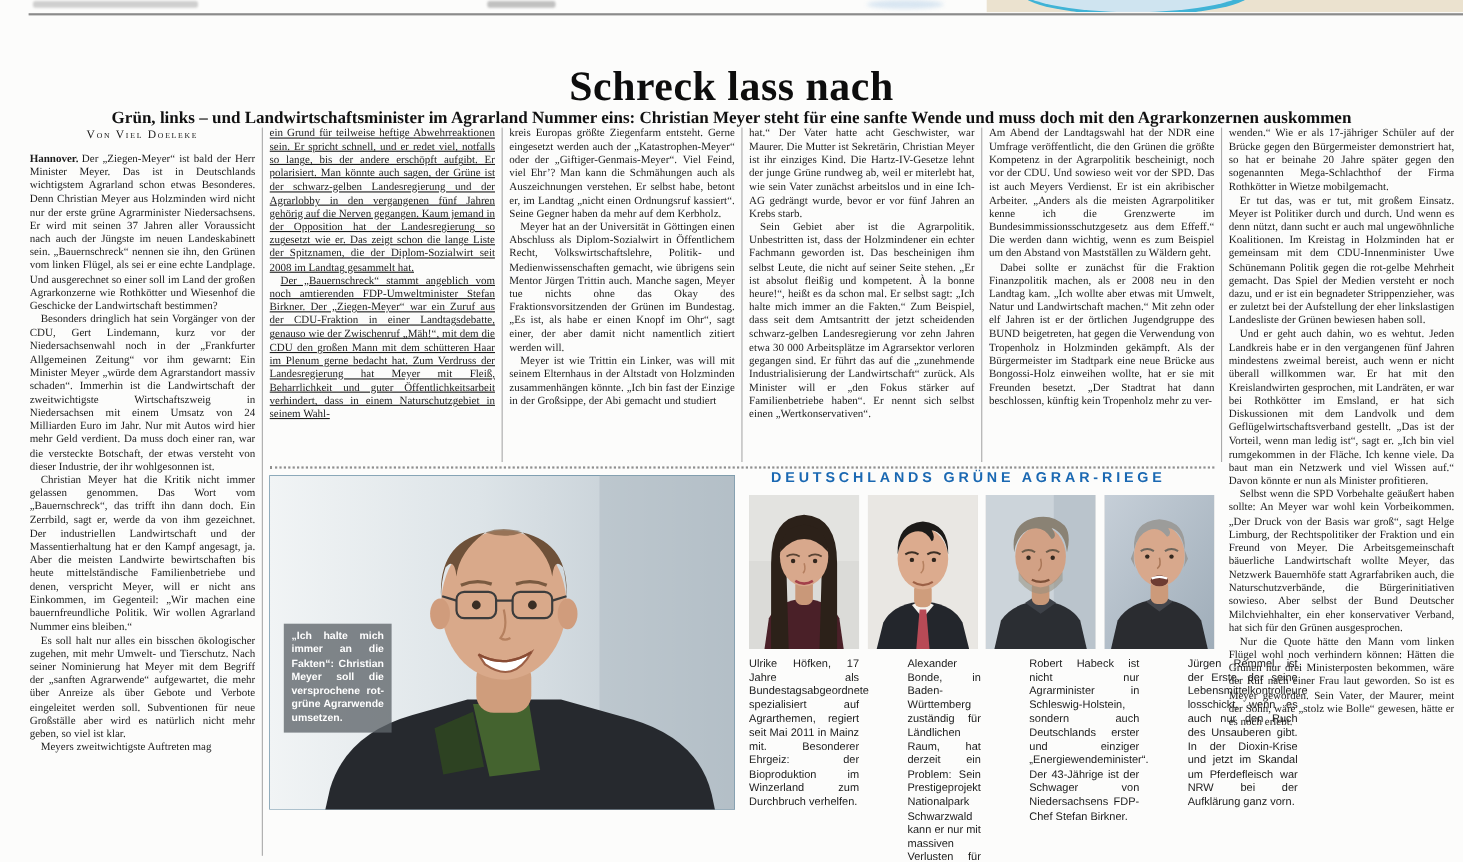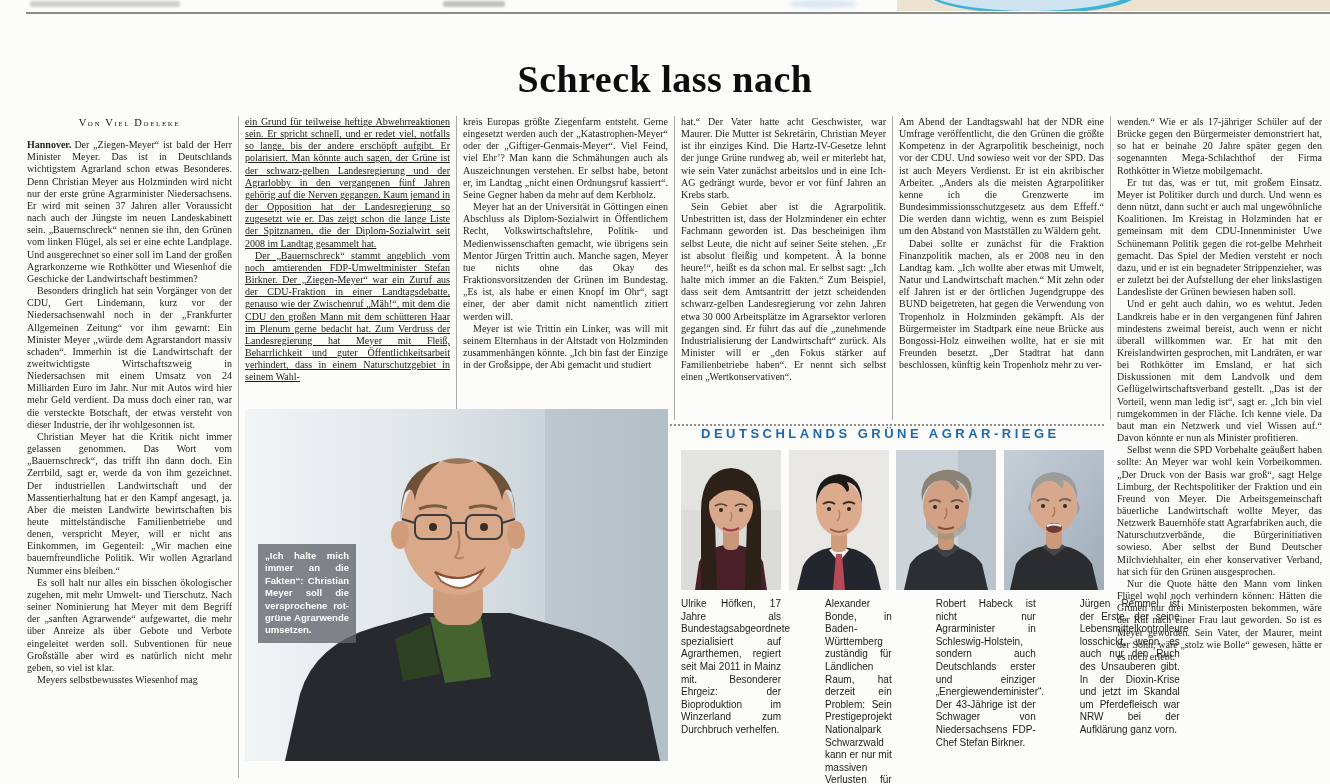--- a/index.html
+++ b/index.html
@@ -41,21 +41,21 @@
   
   .vrule{position:absolute;width:1px;background:#a9a9a9;top:116px;}
   .vrule.tall{height:662px;}
   .vrule.short{height:304px;}
   
   .dotrule{
     position:absolute;left:245px;top:424px;width:859px;height:0;
     border-top:2px dotted #8f8f8f;
   }
   
-  .main-photo{position:absolute;left:245px;top:409px;width:423px;height:352px;overflow:hidden;background:#0c4a6e;}
+  .main-photo{position:absolute;left:245px;top:432px;width:423px;height:304px;overflow:hidden;background:#0c4a6e;}
   .main-photo svg{display:block;}
   .photo-caption{
     position:absolute;left:13px;top:135px;width:84px;
     background:rgba(95,101,106,.78);color:#fff;
     font-family:"Liberation Sans", sans-serif;font-weight:bold;
     font-size:9.5px;line-height:12.4px;padding:6px 7px;text-align:justify;
   }
   
   .gallery{position:absolute;left:681px;top:426px;width:423px;height:358px;}
   .gallery-title{
@@ -80,28 +80,29 @@
     <div class="cutoff-bar b2"></div>
     <div class="smudge"></div>
     <div class="beige-block">
       <div class="blob-teal"></div>
       <div class="blob-blue"></div>
     </div>
     <div class="mast-rule"></div>
   </div>
 
   <h1 class="headline">Schreck lass nach</h1>
+  <h2 class="subheadline">Grün, links – und Landwirtschaftsminister im Agrarland Nummer eins: Christian Meyer steht für eine sanfte Wende und muss doch mit den Agrarkonzernen auskommen</h2>
 
   <section class="col bodytext" style="left:27px;height:662px;">
     <div class="byline">Von Viel Doeleke</div>
     <p><span class="dateline">Hannover.</span><span>Der „Ziegen-Meyer“ ist bald der Herr Minister Meyer. Das ist in Deutschlands wichtigstem Agrarland schon etwas Besonderes. Denn Christian Meyer aus Holzminden wird nicht nur der erste grüne Agrarminister Niedersachsens. Er wird mit seinen 37 Jahren aller Voraussicht nach auch der Jüngste im neuen Landeskabinett sein. „Bauernschreck“ nennen sie ihn, den Grünen vom linken Flügel, als sei er eine echte Landplage. Und ausgerechnet so einer soll im Land der großen Agrarkonzerne wie Rothkötter und Wiesenhof die Geschicke der Landwirtschaft bestimmen?</span></p>
     <p class="ind">Besonders dringlich hat sein Vorgänger von der CDU, Gert Lindemann, kurz vor der Niedersachsenwahl noch in der „Frankfurter Allgemeinen Zeitung“ vor ihm gewarnt: Ein Minister Meyer „würde dem Agrarstandort massiv schaden“. Immerhin ist die Landwirtschaft der zweitwichtigste Wirtschaftszweig in Niedersachsen mit einem Umsatz von 24 Milliarden Euro im Jahr. Nur mit Autos wird hier mehr Geld verdient. Da muss doch einer ran, war die versteckte Botschaft, der etwas versteht von dieser Industrie, der ihr wohlgesonnen ist.</p>
     <p class="ind">Christian Meyer hat die Kritik nicht immer gelassen genommen. Das Wort vom „Bauernschreck“, das trifft ihn dann doch. Ein Zerrbild, sagt er, werde da von ihm gezeichnet. Der industriellen Landwirtschaft und der Massentierhaltung hat er den Kampf angesagt, ja. Aber die meisten Landwirte bewirtschaften bis heute mittelständische Familienbetriebe und denen, verspricht Meyer, will er nicht ans Einkommen, im Gegenteil: „Wir machen eine bauernfreundliche Politik. Wir wollen Agrarland Nummer eins bleiben.“</p>
     <p class="ind">Es soll halt nur alles ein bisschen ökologischer zugehen, mit mehr Umwelt- und Tierschutz. Nach seiner Nominierung hat Meyer mit dem Begriff der „sanften Agrarwende“ aufgewartet, die mehr über Anreize als über Gebote und Verbote eingeleitet werden soll. Subventionen für neue Großställe aber wird es natürlich nicht mehr geben, so viel ist klar.</p>
-    <p class="ind">Meyers selbstbewusstes Wiesenhof mag</p>
+    <p class="ind">Meyers zweitwichtigste Auftreten mag</p>
   </section>
 
   <section class="col bodytext" style="left:245px;height:304px;text-decoration:underline;">
     <p>ein Grund für teilweise heftige Abwehrreaktionen sein. Er spricht schnell, und er redet viel, notfalls so lange, bis der andere erschöpft aufgibt. Er polarisiert. Man könnte auch sagen, der Grüne ist der schwarz-gelben Landesregierung und der Agrarlobby in den vergangenen fünf Jahren gehörig auf die Nerven gegangen. Kaum jemand in der Opposition hat der Landesregierung so zugesetzt wie er. Das zeigt schon die lange Liste der Spitznamen, die der Diplom-Sozialwirt seit 2008 im Landtag gesammelt hat.</p>
     <p class="ind">Der „Bauernschreck“ stammt angeblich vom noch amtierenden FDP-Umweltminister Stefan Birkner. Der „Ziegen-Meyer“ war ein Zuruf aus der CDU-Fraktion in einer Landtagsdebatte, genauso wie der Zwischenruf „Mäh!“, mit dem die CDU den großen Mann mit dem schütteren Haar im Plenum gerne bedacht hat. Zum Verdruss der Landesregierung hat Meyer mit Fleiß, Beharrlichkeit und guter Öffentlichkeitsarbeit verhindert, dass in einem Naturschutzgebiet in seinem Wahl-</p>
   </section>
 
   <section class="col bodytext" style="left:463px;height:304px;">
     <p>kreis Europas größte Ziegenfarm entsteht. Gerne eingesetzt werden auch der „Katastrophen-Meyer“ oder der „Giftiger-Genmais-Meyer“. Viel Feind, viel Ehr’? Man kann die Schmähungen auch als Auszeichnungen verstehen. Er selbst habe, betont er, im Landtag „nicht einen Ordnungsruf kassiert“. Seine Gegner haben da mehr auf dem Kerbholz.</p>
     <p class="ind">Meyer hat an der Universität in Göttingen einen Abschluss als Diplom-Sozialwirt in Öffentlichem Recht, Volkswirtschaftslehre, Politik- und Medienwissenschaften gemacht, wie übrigens sein Mentor Jürgen Trittin auch. Manche sagen, Meyer tue nichts ohne das Okay des Fraktionsvorsitzenden der Grünen im Bundestag. „Es ist, als habe er einen Knopf im Ohr“, sagt einer, der aber damit nicht namentlich zitiert werden will.</p>

